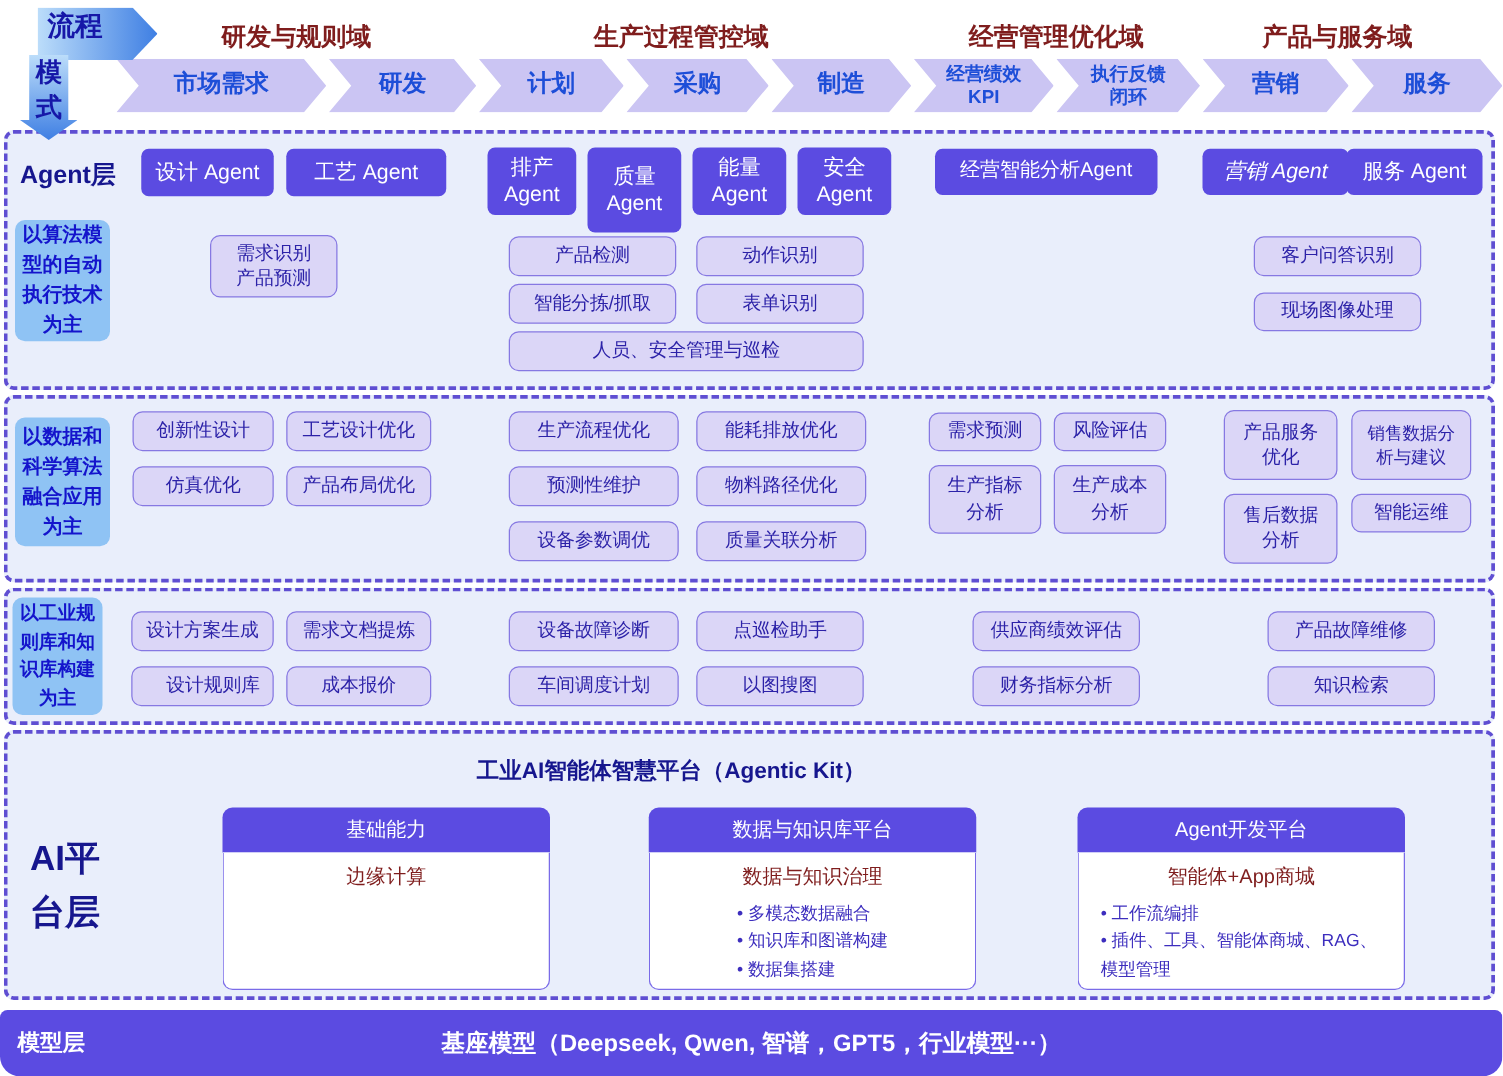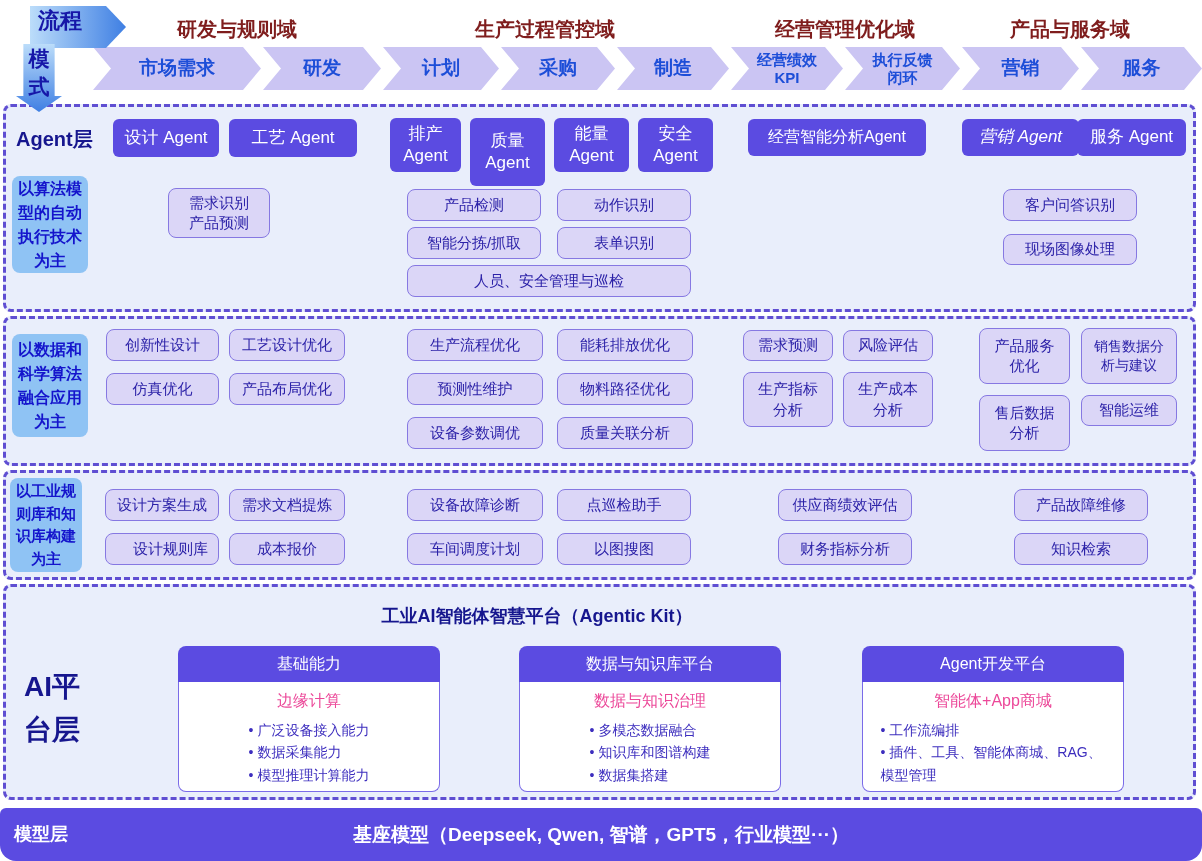--- a/index.html
+++ b/index.html
@@ -39,21 +39,21 @@
   .chip{position:absolute;background:#DBD6F7;border:1.5px solid #8678E2;border-radius:8px;
         color:#2C22A8;font-size:15px;display:flex;align-items:center;justify-content:center;
         white-space:pre-line;text-align:center;line-height:1.35;box-sizing:border-box;z-index:2;}
   .chip.f14{font-size:14px;}
   
   .card{position:absolute;top:646px;width:262px;z-index:2;}
   .card-header{height:36px;background:#5B4BE1;border-radius:8px 8px 0 0;color:#fff;font-size:16px;
         display:flex;align-items:center;justify-content:center;}
   .card-body{height:110px;background:#fff;border:1.5px solid #7A6BE8;border-top:none;
         border-radius:0 0 8px 8px;box-sizing:border-box;padding-top:9px;}
-  .card-sub{text-align:center;color:#ec4899;font-size:16px;margin-bottom:7px;}
+  .card-sub{text-align:center;color:#7f1d1d;font-size:16px;margin-bottom:7px;}
   .bullets{width:fit-content;margin:0 auto;color:#3D2EBE;font-size:14px;line-height:1.6;
         text-align:left;max-width:225px;}
   .bullet::before{content:"•  ";}
   
   .model-bar{position:absolute;left:0;top:808px;width:1202px;height:53px;background:#5B4BE1;
         border-radius:6px 6px 16px 16px;z-index:2;}
   .model-label{position:absolute;left:14px;top:822px;color:#fff;font-weight:bold;font-size:18px;z-index:3;}
   .model-content{position:absolute;left:0;top:822px;width:1202px;text-align:center;color:#fff;
         font-weight:bold;font-size:19px;z-index:3;}
 </style>
@@ -167,25 +167,20 @@
   <div class="chip" style="left:1014px;top:533px;width:134px;height:32px;">知识检索</div>
 
   <div class="layer-title" style="left:24px;top:665px;font-size:28px;line-height:1.55;">AI平
 台层</div>
   <div class="layer-title" style="left:287px;top:604px;width:500px;text-align:center;font-size:18px;">工业AI智能体智慧平台（Agentic Kit）</div>
 
   <div class="card" style="left:178px;">
     <div class="card-header">基础能力</div>
     <div class="card-body">
       <div class="card-sub">边缘计算</div>
-      <div class="bullets">
-        <div class="bullet">广泛设备接入能力</div>
-        <div class="bullet">数据采集能力</div>
-        <div class="bullet">模型推理计算能力</div>
-      </div>
     </div>
   </div>
 
   <div class="card" style="left:519px;">
     <div class="card-header">数据与知识库平台</div>
     <div class="card-body">
       <div class="card-sub">数据与知识治理</div>
       <div class="bullets">
         <div class="bullet">多模态数据融合</div>
         <div class="bullet">知识库和图谱构建</div>

